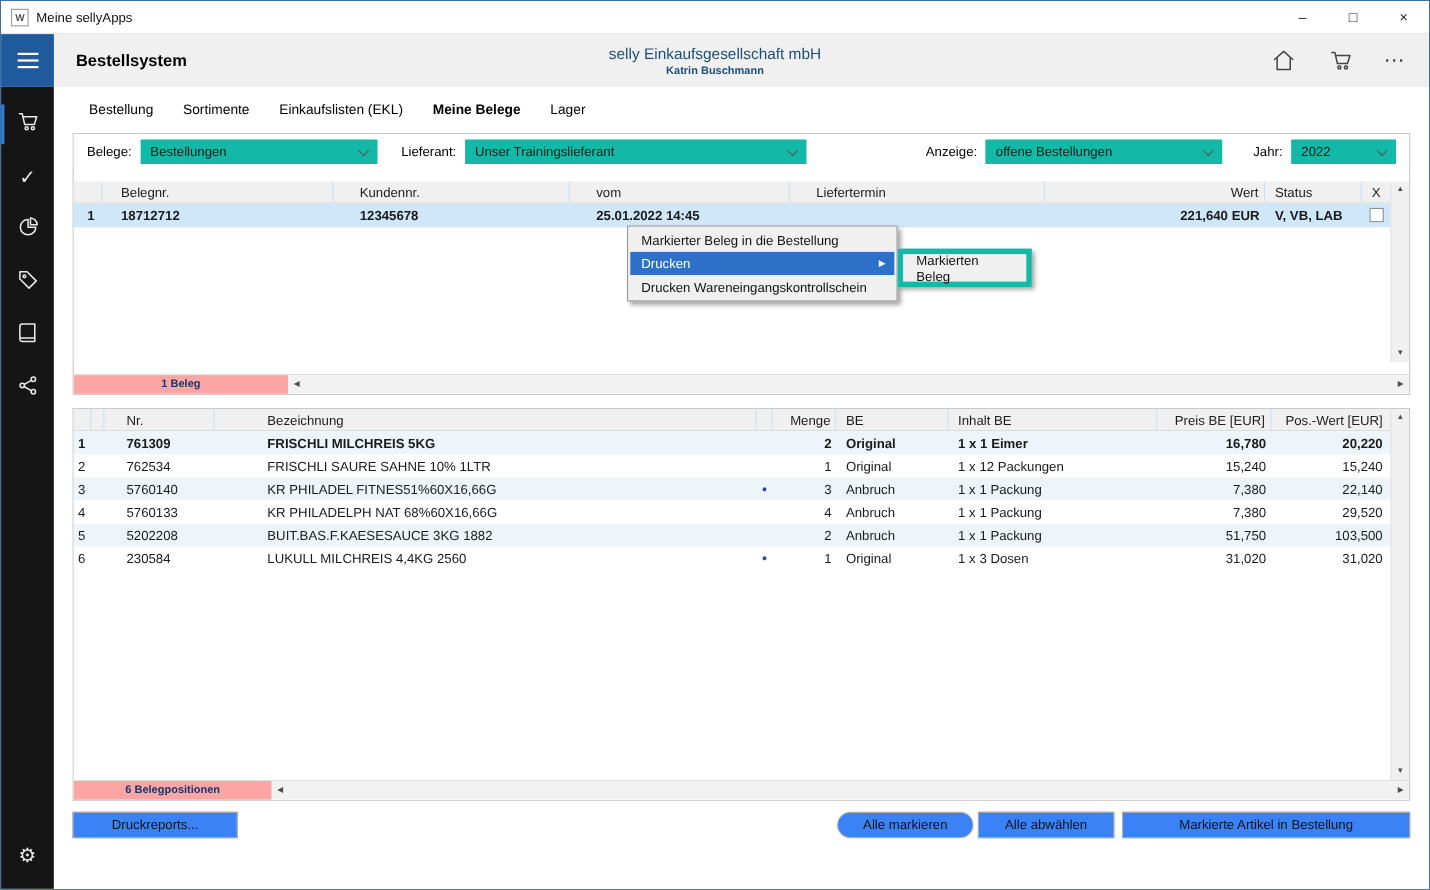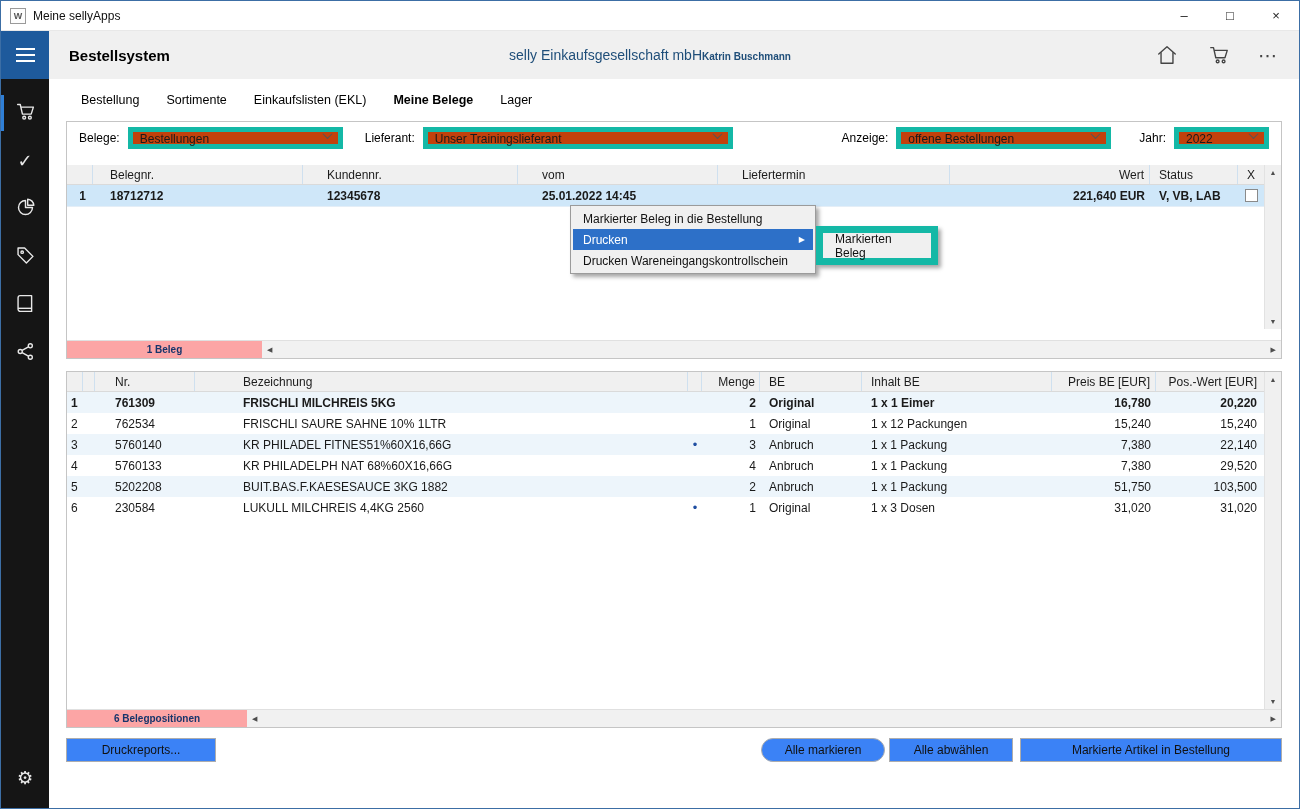--- a/index.html
+++ b/index.html
@@ -13,21 +13,21 @@
   .app-icon { width:16px; height:16px; border:1px solid #9a9a9a; background:#fdfdfd; color:#555; font-size:9px; font-weight:bold; display:flex; align-items:center; justify-content:center; }
   .win-title { font-size:12px; color:#111; }
   .win-btn { width:46px; height:29px; border:none; background:transparent; font-size:13px; color:#222; font-family:"Liberation Sans",sans-serif; cursor:default; display:flex; align-items:center; justify-content:center; }
   .titlebar-controls { display:flex; }
 
   
   .appheader { height:48px; background:#f0f0f0; display:flex; align-items:center; position:relative; }
   .hamburger { width:48px; height:48px; background:#1e5a9c; border:none; display:flex; flex-direction:column; align-items:center; justify-content:center; gap:4px; cursor:default; }
   .hamburger span { display:block; width:19px; height:2px; background:#fff; }
   .module-title { font-size:15px; font-weight:bold; margin-left:20px; color:#000; }
-  .header-center { position:absolute; left:0; right:0; top:0; height:48px; display:flex; flex-direction:row; align-items:center; justify-content:center; pointer-events:none; }
+  .header-center { position:absolute; left:0; right:0; top:0; height:48px; display:flex; flex-direction:column; align-items:center; justify-content:center; pointer-events:none; }
   .company { font-size:14px; color:#1f4e79; }
   .username { font-size:10px; font-weight:bold; color:#1f4e79; margin-top:2px; }
   .header-right { margin-left:auto; display:flex; align-items:center; gap:26px; padding-right:22px; }
   .hicon { width:26px; height:26px; display:flex; align-items:center; justify-content:center; color:#444; }
   .hicon svg { width:22px; height:22px; }
   .more-glyph { font-size:19px; color:#444; line-height:1; }
 
   
   .bodyrow { flex:1; display:flex; min-height:0; }
   .sidebar { width:48px; background:#151515; display:flex; flex-direction:column; align-items:stretch; padding-top:10px; }
@@ -46,21 +46,21 @@
   .tab.active { font-weight:bold; }
 
   
   .panel { border:1px solid #c5c5c5; background:#fff; display:flex; flex-direction:column; }
   .panel-upper { height:238px;gap:11px; }
   .panel-lower { height:357px; margin-top:12px; }
 
   
   .filters { height:32px; display:flex; align-items:center; padding:0 12px; gap:8px; background:#fff; }
   .flabel { font-size:12px; color:#000; }
-  .combo { height:22px; background:#c2410c; border:5px solid #14b8a6; display:flex; justify-content:space-between; padding:0 7px; font-size:12px; cursor:default; }
+  .combo { height:22px; background:#14b8a6; border:2px solid #14b8a6; display:flex; align-items:center; justify-content:space-between; padding:0 7px; font-size:12px; cursor:default; }
   .combo .chev { width:7px; height:7px; border-right:1.5px solid #555; border-bottom:1.5px solid #555; transform:rotate(45deg) translate(-1px,-1px); flex:none; margin-left:8px; }
   .combo-belege { width:215px; }
   .combo-lieferant { width:310px; }
   .combo-anzeige { width:215px; }
   .combo-jahr { width:95px; }
   .ml16 { margin-left:14px; }
   .push-right { margin-left:auto; }
   .ml20 { margin-left:20px; }
 
   
@@ -116,21 +116,21 @@
   .btn-druckreports { width:150px; }
   .btn-markieren { width:124px; margin-left:auto;border-radius:12px; }
   .btn-abwaehlen { width:124px; margin-left:4px; }
   .btn-inbestellung { width:262px; margin-left:7px; }
 
   
   .context-menu { position:absolute; left:570px; top:205px; width:246px; background:#f0f0f0; border:1px solid #9b9b9b; box-shadow:3px 3px 4px rgba(0,0,0,0.35); z-index:20; padding:2px; }
   .menu-item { height:21px; display:flex; align-items:center; justify-content:space-between; padding:0 8px 0 10px; font-size:12px; color:#111; cursor:default; }
   .menu-item.highlight { background:#2d70c8; color:#fff; }
   .menu-arrow { font-size:8px; line-height:1; }
-  .submenu { position:absolute; left:816px; top:226px; width:122px; background:#f0f0f0; border:7px solid #14b8a6; box-shadow:3px 3px 4px rgba(0,0,0,0.35); z-index:21; padding:2px; }
+  .submenu { position:absolute; left:816px; top:226px; width:122px; background:#f0f0f0; border:5px solid #14b8a6; box-shadow:3px 3px 4px rgba(0,0,0,0.35); z-index:21; padding:2px; }
 </style>
 </head>
 <body>
 
 <div class="window">
 
   <div class="titlebar">
     <div class="titlebar-left">
       <span class="app-icon">W</span>
       <span class="win-title">Meine sellyApps</span>

